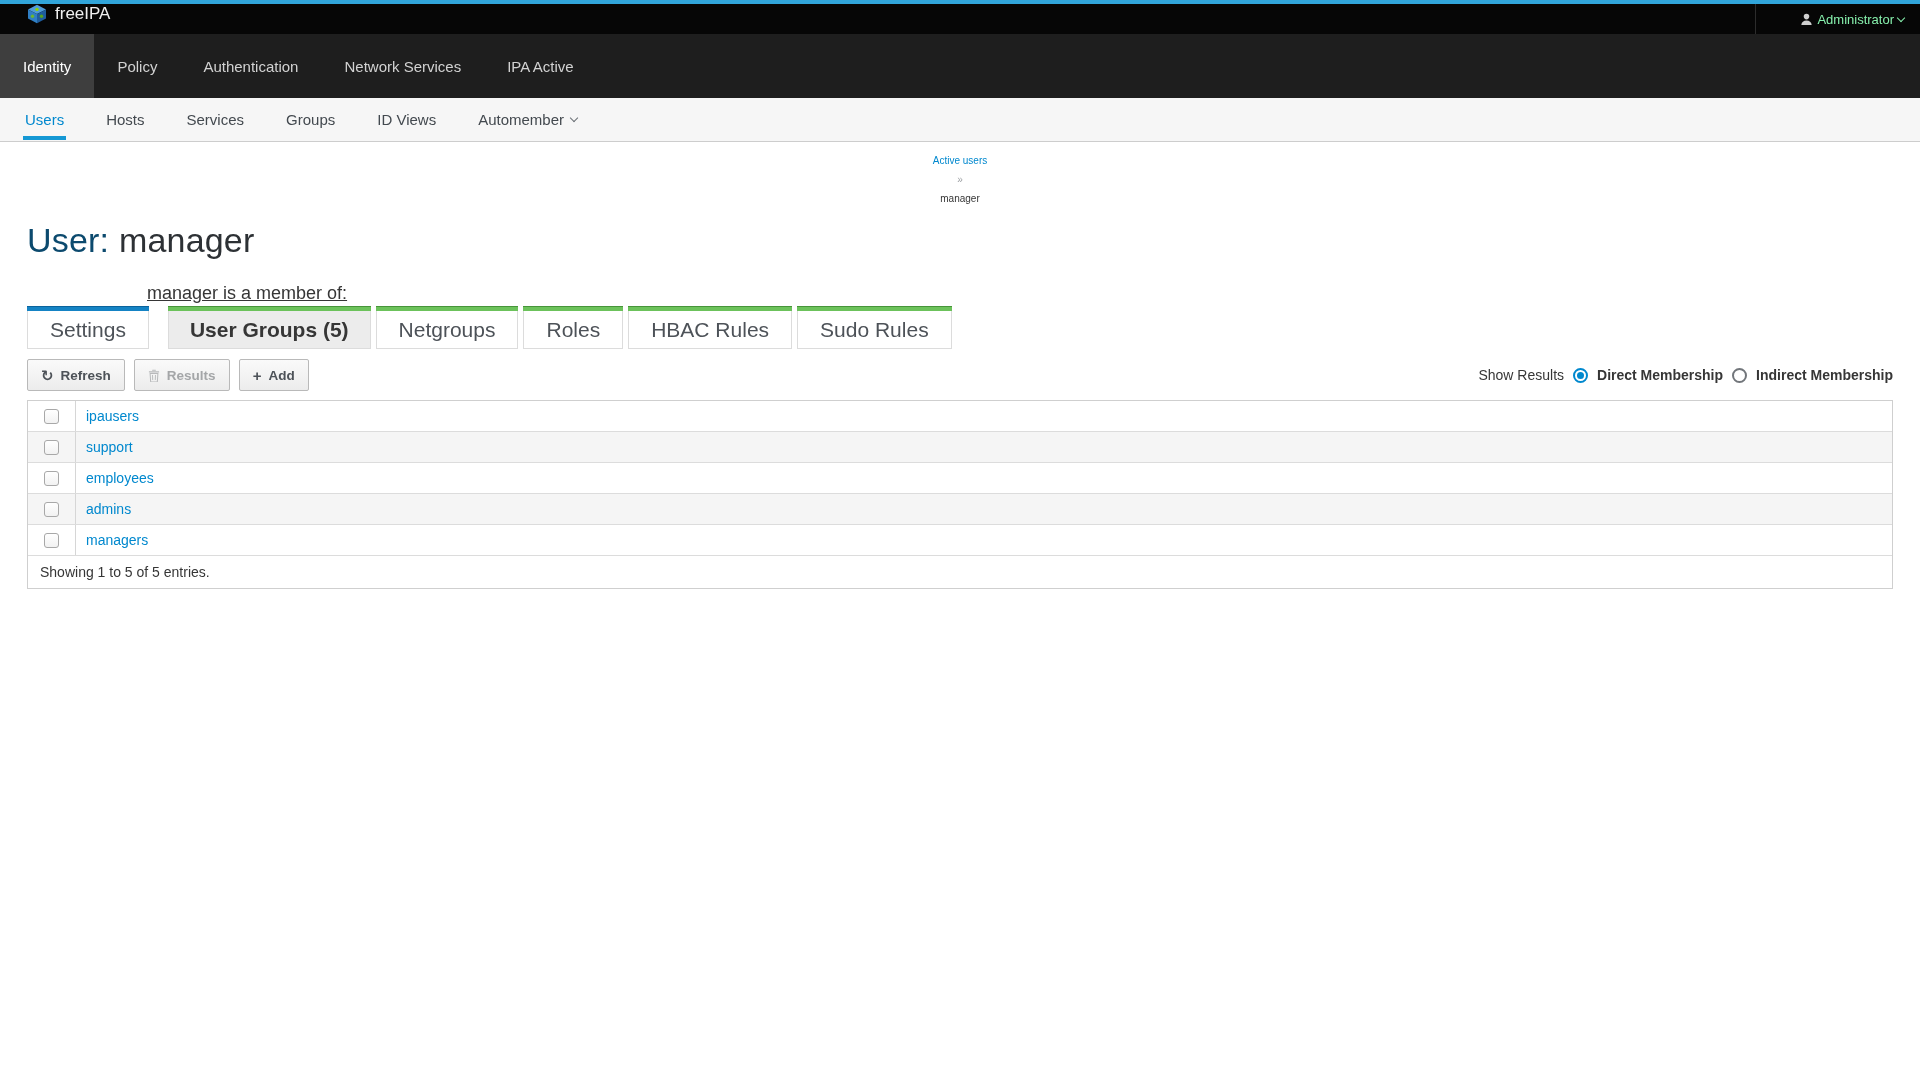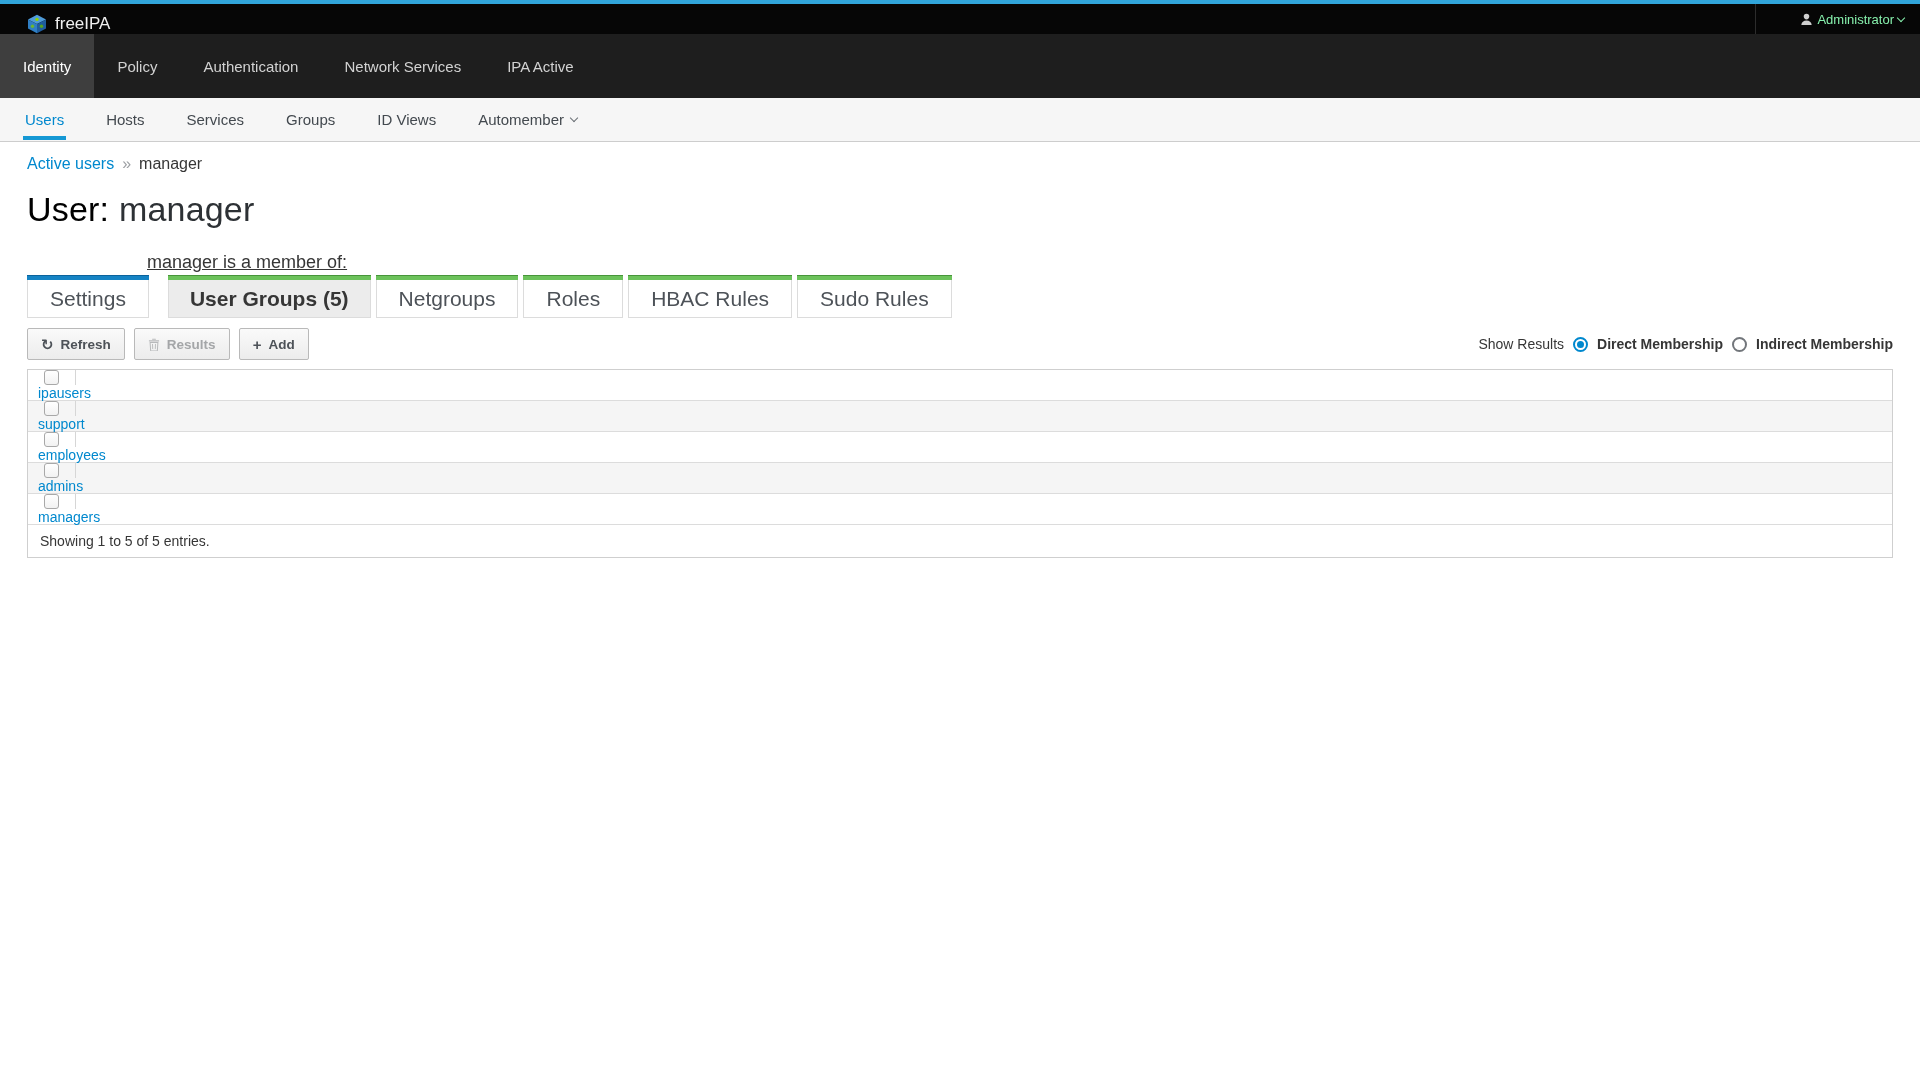--- a/index.html
+++ b/index.html
@@ -9,21 +9,21 @@
     background: #ffffff;
     color: #363636;
     overflow: hidden;
   }
   a { text-decoration: none; }
 
   
   .top-strip { height: 4px; background: #31a5da; }
   .masthead {
     height: 30px; background: #060606;
-    display: flex; align-items: flex-end; justify-content: space-between;
+    display: flex; align-items: flex-start; justify-content: space-between;
     padding-left: 27px;
   }
   .brand { display: flex; align-items: center; gap: 8px; color: #f0f0f0; font-size: 17px; cursor: pointer; }
   .user-menu {
     height: 100%; display: flex; align-items: center; gap: 4px;
     color: #86efac; font-size: 13px;
     border-left: 1px solid #2c2c2c;
     padding: 0 16px 0 44px; cursor: pointer;
   }
   .chev {
@@ -47,27 +47,27 @@
     margin-right: 42px; color: #43494f; font-size: 15px; cursor: pointer;
   }
   .subnav-item .chev { color: #6a7075; }
   .subnav-item.active { color: #0088ce; }
   .subnav-item.active::after {
     content: ""; position: absolute; left: -2px; right: -2px; bottom: 1px;
     height: 4px; background: #1598d4;
   }
 
   
-  .breadcrumb { margin: 13px 27px 0; font-size: 16px; display: flex; align-items: center; gap: 8px; }
+  .breadcrumb { margin: 13px 27px 0; font-size: 10px; display: flex; align-items: center; gap: 8px; flex-direction: column; }
   .breadcrumb a { color: #0088ce; cursor: pointer; }
   .crumb-sep { color: #9da0a4; }
   .crumb-current { color: #363636; }
 
   .page-title { margin: 17px 27px 0; font-size: 34px; font-weight: 400; letter-spacing: 0.2px; }
-  .title-prefix { color: #000000; }
+  .title-prefix { color: #0c4a6e; }
   .title-name { color: #2d3135; }
 
   
   .facet { margin: 0 27px; }
   .member-label { margin: 23px 0 2px 120px; font-size: 18px; color: #363636; text-decoration: underline; }
   .tabs-row { display: flex; }
   .tab {
     position: relative; height: 43px;
     display: flex; align-items: center; justify-content: center;
     padding: 5px 22px 0; background: #ffffff;
@@ -109,21 +109,21 @@
   
   .grid { margin-top: 9px; border: 1px solid #cfcfcf; }
   .grid-header {
     height: 29px; display: flex; align-items: stretch;
     background: linear-gradient(to bottom, #fdfdfd, #ececec);
     border-bottom: 1px solid #c8c8c8;
     font-weight: bold; font-size: 14px; color: #363636;
   }
   .cb-cell { width: 48px; flex: none; display: flex; justify-content: center; align-items: center; border-right: 1px solid #d6d6d6; }
   .name-cell { display: flex; align-items: center; padding-left: 10px; }
-  .grid-row { height: 31px; display: flex; align-items: stretch; border-bottom: 1px solid #dcdcdc; background: #ffffff; flex-direction: column; }
+  .grid-row { height: 31px; display: flex; align-items: stretch; border-bottom: 1px solid #dcdcdc; background: #ffffff; }
   .grid-row.striped { background: #f5f5f5; text-align: center; }
   .grid-row a { color: #0088ce; font-size: 14px; cursor: pointer; }
   .cb {
     width: 15px; height: 15px; border: 1px solid #a8a8a8; border-radius: 3px;
     background: linear-gradient(to bottom, #ffffff, #f2f2f2); cursor: pointer;
   }
   .grid-summary { height: 32px; display: flex; align-items: center; padding-left: 12px; font-size: 14px; color: #363636; }
 
   svg { display: block; }
 </style>

